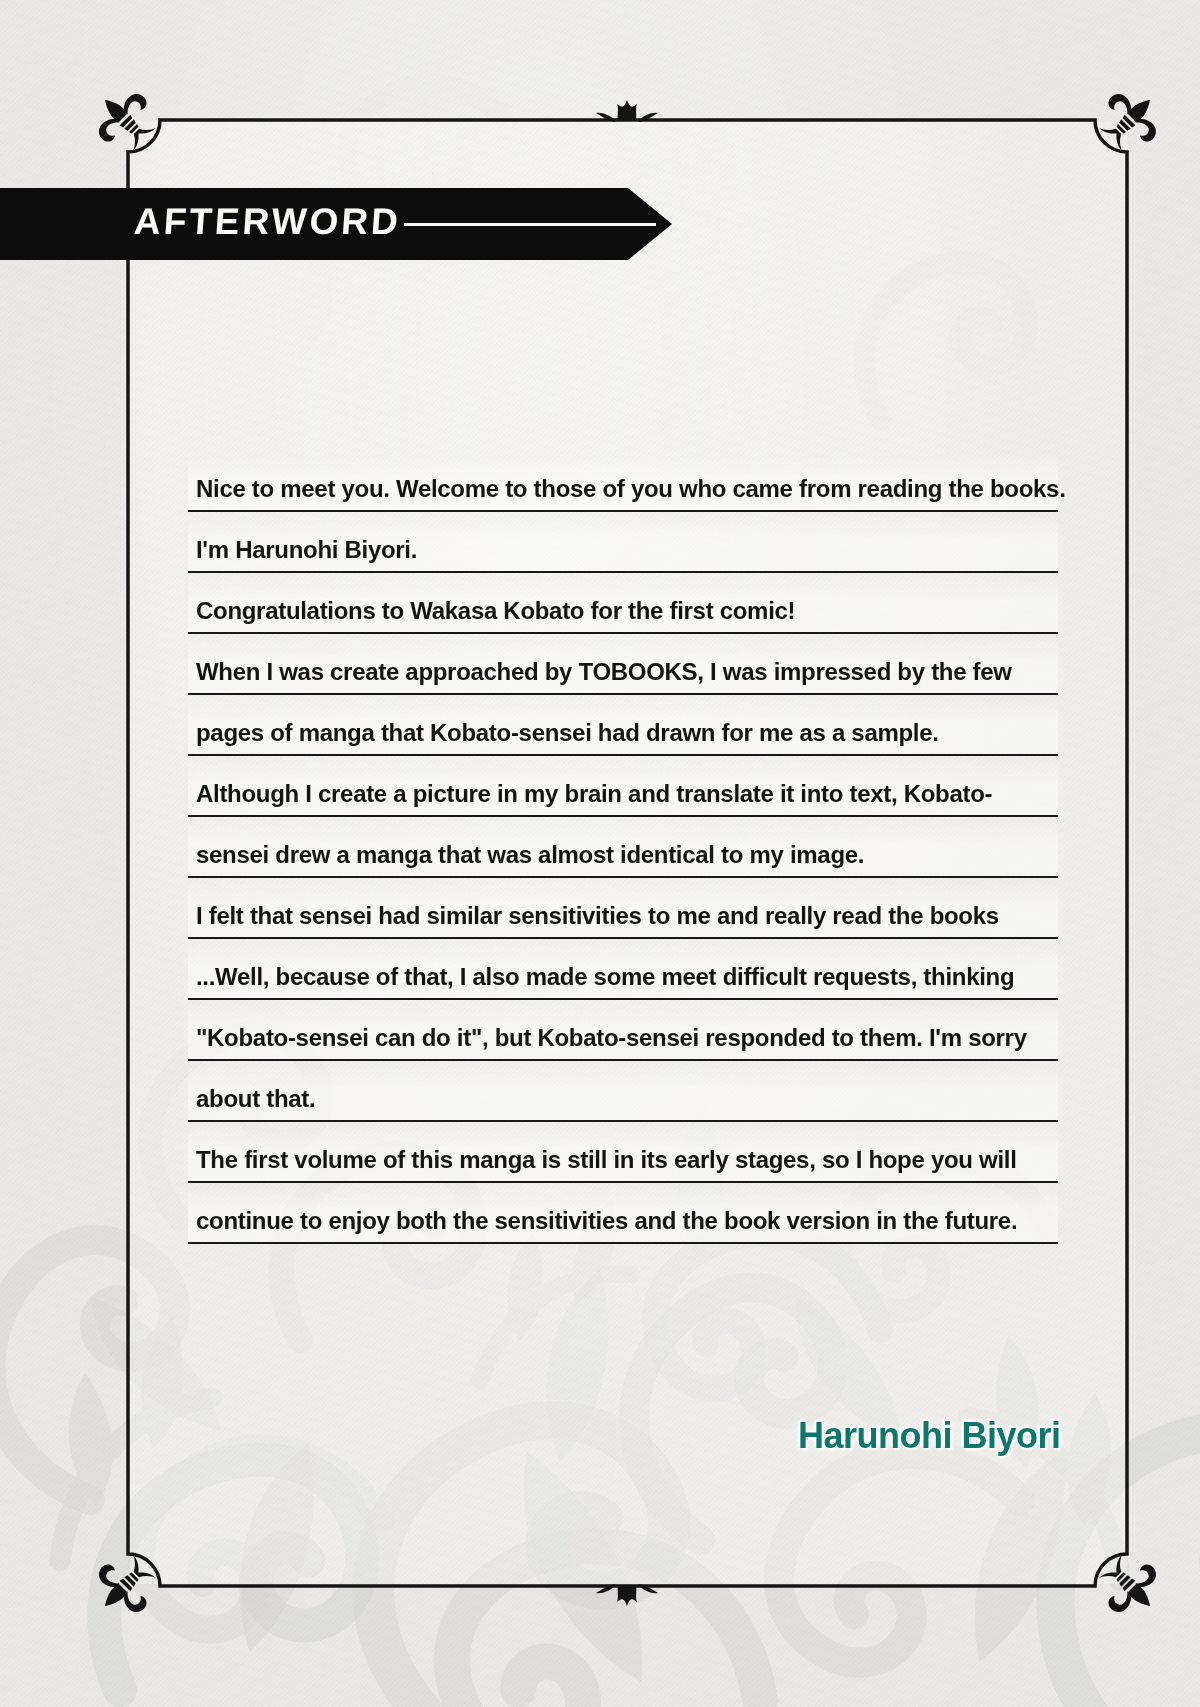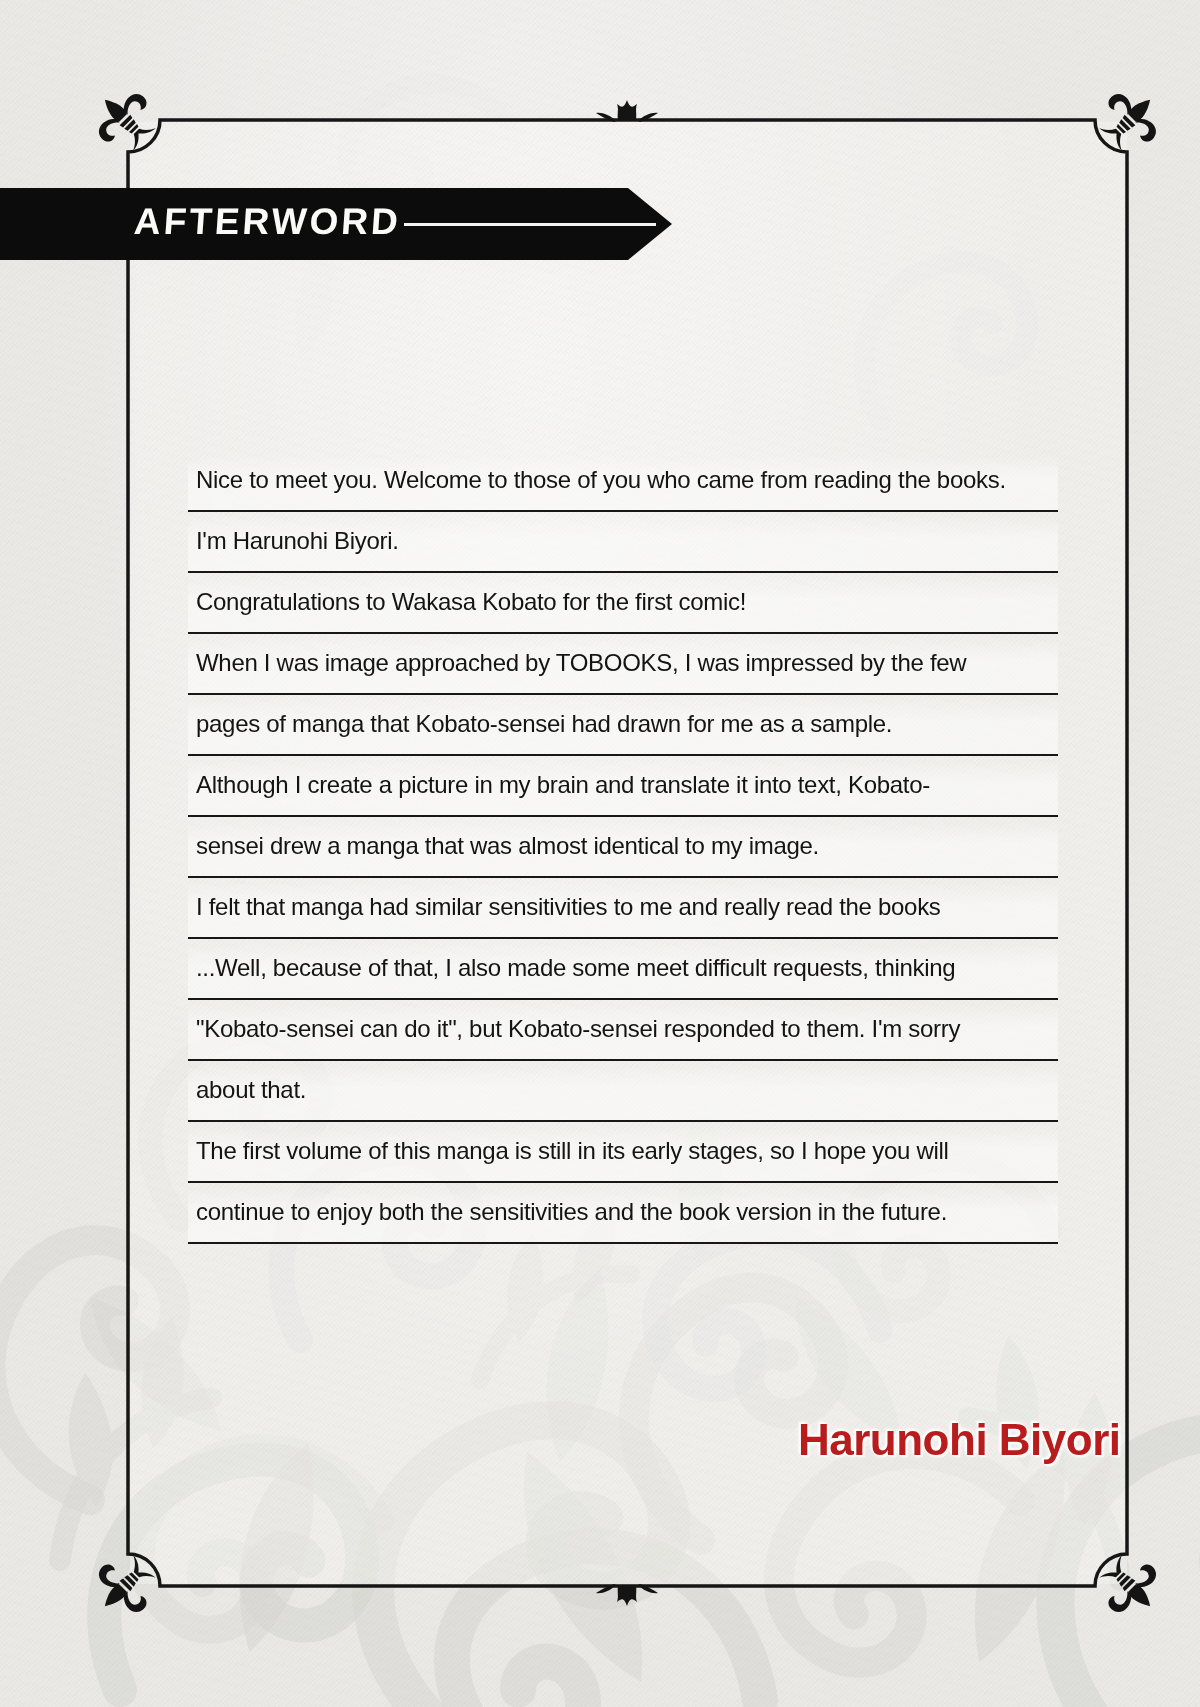--- a/index.html
+++ b/index.html
@@ -44,28 +44,28 @@
   }
   
   .lines {
     position:absolute; left:188px; top:451px; width:870px; z-index:6;
   }
   .tline {
     position:relative; height:61px;
     border-bottom:2px solid #171717;
     background:linear-gradient(rgba(252,252,251,0) 8%, rgba(252,252,251,0.55) 45%, rgba(252,252,251,0.55));
     display:flex; align-items:flex-end;
-    padding:0 0 16px 8px;
+    padding:0 0 7px 8px;
     color:#141414;
-    font-size:24px; font-weight:normal; letter-spacing:-0.3px;
+    font-size:24px; font-weight:bold; letter-spacing:-0.3px;
     white-space:nowrap; overflow:visible;
   }
   .signature {
     position:absolute; left:798px; top:1415px; z-index:6;
-    color:#b91c1c; font-size:44px; font-weight:bold; letter-spacing:-0.5px;
+    color:#0f766e; font-size:36px; font-weight:bold; letter-spacing:-0.5px;
     white-space:nowrap;
     text-shadow:0 0 3px #ffffff, 0 0 6px #ffffff, 2px 2px 2px #ffffff, -2px -2px 2px #ffffff;
   }
 </style>
 </head>
 <body>
 
 <div class="page">
 
   <svg class="bg-svg" viewBox="0 0 1200 1707" aria-hidden="true">
@@ -162,25 +162,25 @@
 
   <div class="banner">
     <span class="banner-text">AFTERWORD</span>
     <span class="banner-rule"></span>
   </div>
 
   <div class="lines">
     <div class="tline">Nice to meet you. Welcome to those of you who came from reading the books.</div>
     <div class="tline">I'm Harunohi Biyori.</div>
     <div class="tline">Congratulations to Wakasa Kobato for the first comic!</div>
-    <div class="tline">When I was image approached by TOBOOKS, I was impressed by the few</div>
+    <div class="tline">When I was create approached by TOBOOKS, I was impressed by the few</div>
     <div class="tline">pages of manga that Kobato-sensei had drawn for me as a sample.</div>
     <div class="tline">Although I create a picture in my brain and translate it into text, Kobato-</div>
     <div class="tline">sensei drew a manga that was almost identical to my image.</div>
-    <div class="tline">I felt that manga had similar sensitivities to me and really read the books</div>
+    <div class="tline">I felt that sensei had similar sensitivities to me and really read the books</div>
     <div class="tline">...Well, because of that, I also made some meet difficult requests, thinking</div>
     <div class="tline">"Kobato-sensei can do it", but Kobato-sensei responded to them. I'm sorry</div>
     <div class="tline">about that.</div>
     <div class="tline">The first volume of this manga is still in its early stages, so I hope you will</div>
     <div class="tline">continue to enjoy both the sensitivities and the book version in the future.</div>
   </div>
 
   <div class="signature">Harunohi Biyori</div>
 
 </div>

